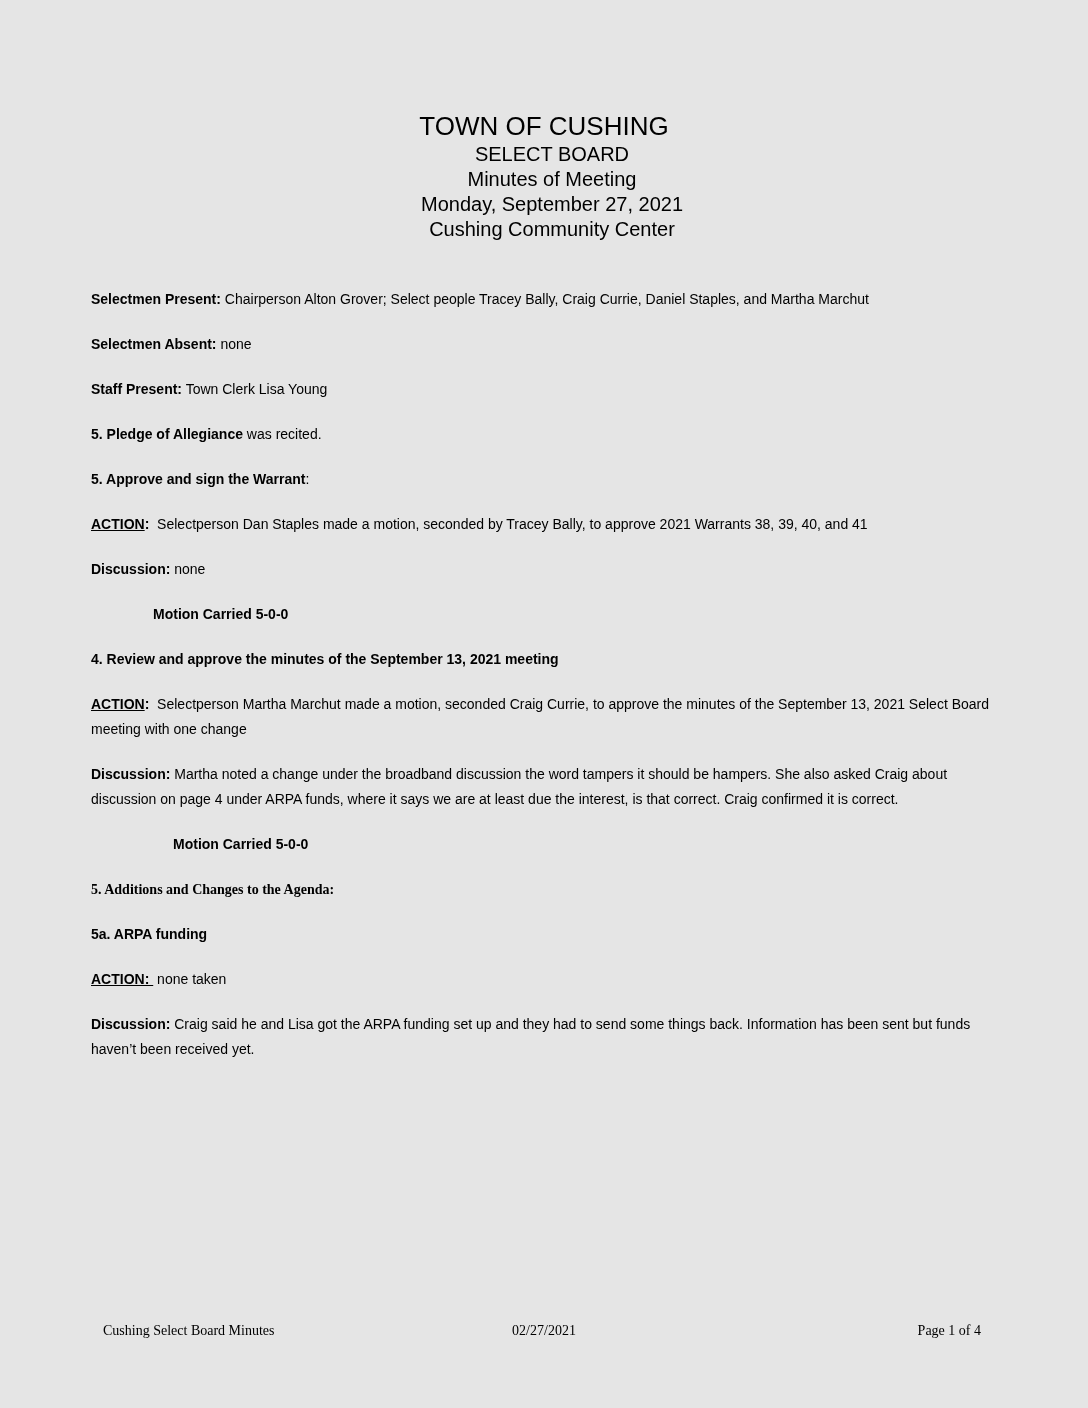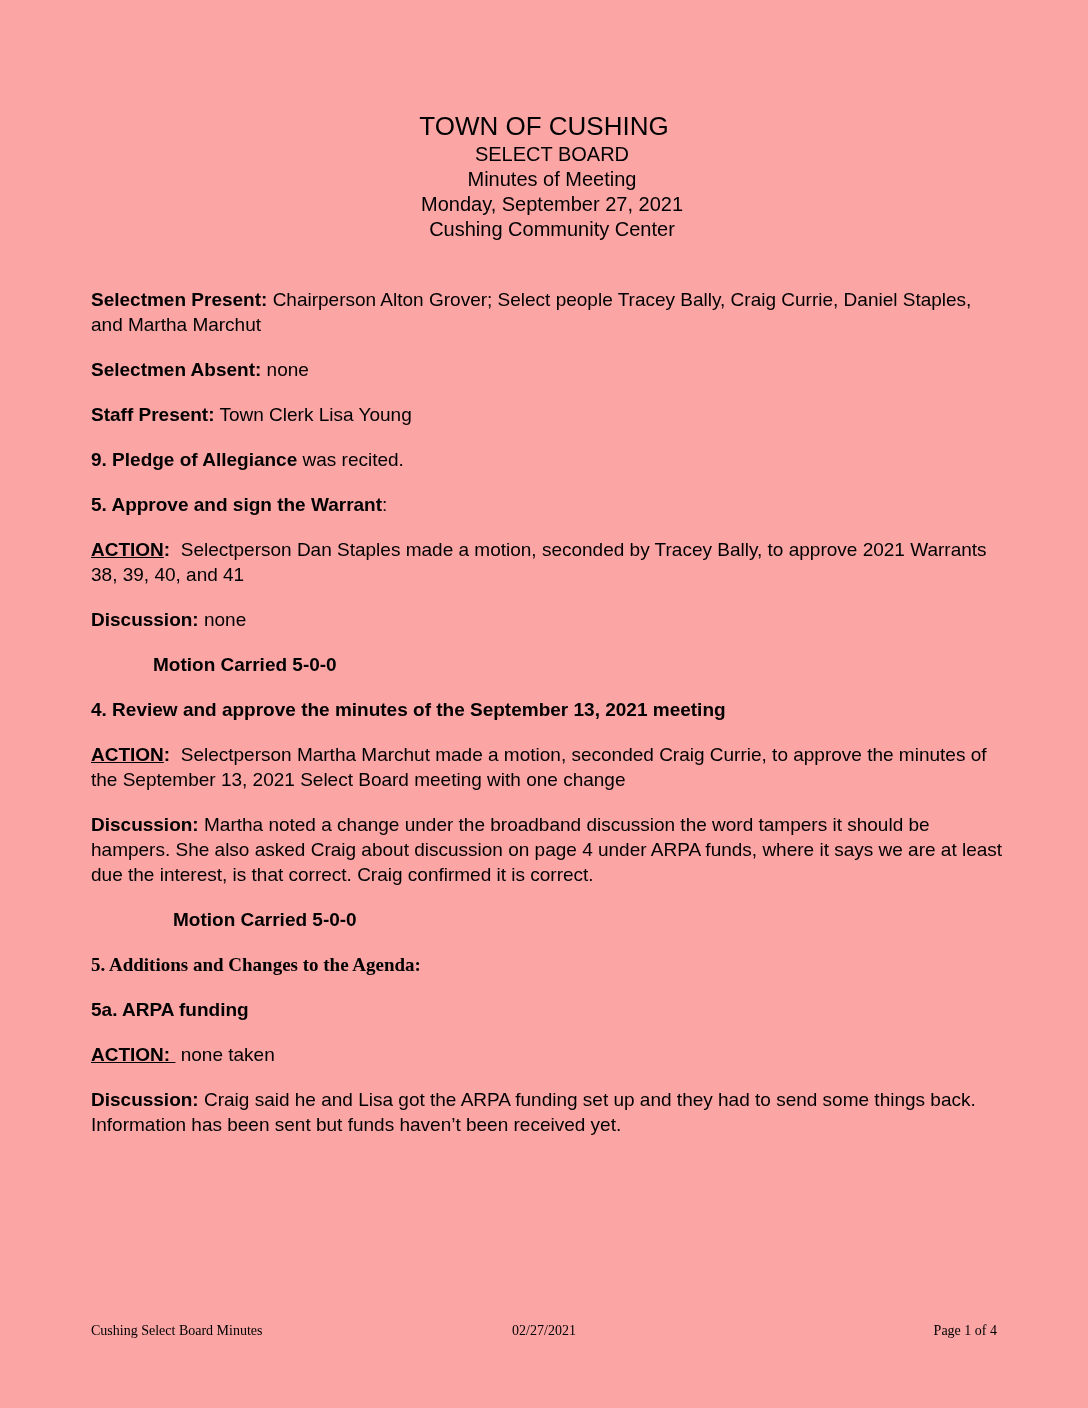--- a/index.html
+++ b/index.html
@@ -5,21 +5,21 @@
   * { box-sizing: border-box; }
   html, body {
     margin: 0;
     padding: 0;
     background: #ffffff;
   }
   .page {
     position: relative;
     width: 1088px;
     height: 1408px;
-    background: #fca5a5;
+    background: #e5e5e5;
     color: #000000;
     font-family: "Liberation Sans", sans-serif;
     overflow: hidden;
   }
   .doc-header {
     position: absolute;
     top: 110px;
     left: 0;
     width: 100%;
     text-align: center;
@@ -31,21 +31,21 @@
   .doc-sub {
     font-size: 20px;
     line-height: 25px;
     padding-left: 16px;
   }
   .doc-body {
     position: absolute;
     top: 287px;
     left: 91px;
     width: 915px;
-    font-size: 19px;
+    font-size: 14px;
     line-height: 25px;
   }
   .doc-body p {
     margin: 0 0 20px 0;
     white-space: pre-wrap;
   }
   .b { font-weight: 700; }
   .u { text-decoration: underline; }
   .motion-1 { padding-left: 62px; }
   .motion-2 { padding-left: 82px; }
@@ -53,23 +53,23 @@
   .doc-footer {
     position: absolute;
     top: 1322px;
     left: 91px;
     width: 906px;
     height: 20px;
     font-family: "Liberation Serif", serif;
     font-size: 14px;
     line-height: 18px;
   }
-  .f-left { position: absolute; left: 0; top: 0; }
+  .f-left { position: absolute; left: 12px; top: 0; }
   .f-center { position: absolute; left: 0; right: 0; top: 0; text-align: center; }
-  .f-right { position: absolute; right: 0; top: 0; }
+  .f-right { position: absolute; right: 16px; top: 0; }
 </style>
 </head>
 <body>
 
 <div class="page">
 
   <header class="doc-header">
     <div class="doc-title">TOWN OF CUSHING</div>
     <div class="doc-sub">SELECT BOARD</div>
     <div class="doc-sub">Minutes of Meeting</div>
@@ -79,21 +79,21 @@
 
   <main class="doc-body">
     <p><span class="b">Selectmen Present:</span><span> Chairperson Alton Grover; Select people Tracey Bally, Craig Currie, Daniel Staples, and Martha Marchut</span></p>
 
     <p><span class="b">Selectmen Absent:</span><span> none</span></p>
 
     <p><span class="b">Staff Present:</span><span> Town Clerk Lisa Young</span></p>
 
 
 
-    <p><span class="b">9. Pledge of Allegiance</span><span> was recited.</span></p>
+    <p><span class="b">5. Pledge of Allegiance</span><span> was recited.</span></p>
 
     <p><span class="b">5. Approve and sign the Warrant</span><span>:</span></p>
 
     <p><span class="b u">ACTION</span><span class="b">:</span><span>  Selectperson Dan Staples made a motion, seconded by Tracey Bally, to approve 2021 Warrants 38, 39, 40, and 41</span></p>
 
     <p><span class="b">Discussion:</span><span> none</span></p>
 
     <p class="motion-1"><span class="b">Motion Carried 5-0-0</span></p>
 
     <p><span class="b">4. Review and approve the minutes of the September 13, 2021 meeting</span></p>

